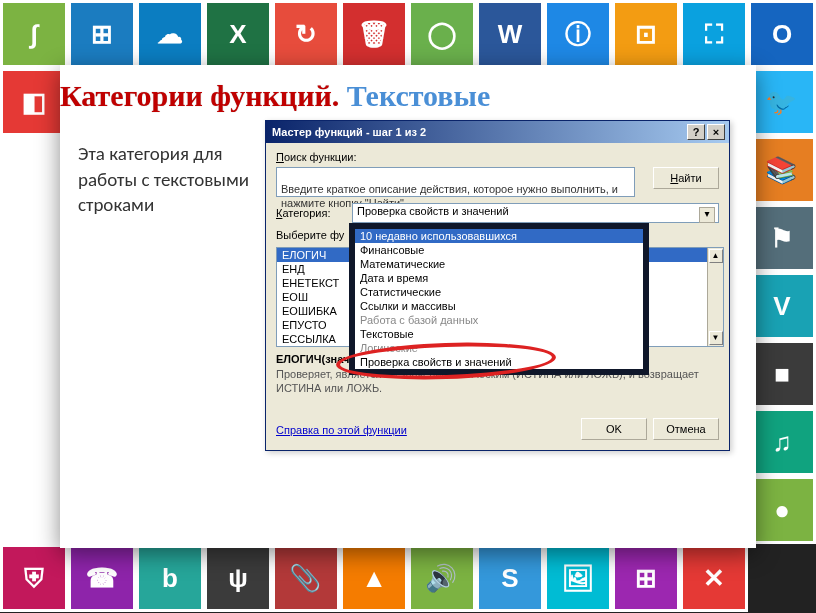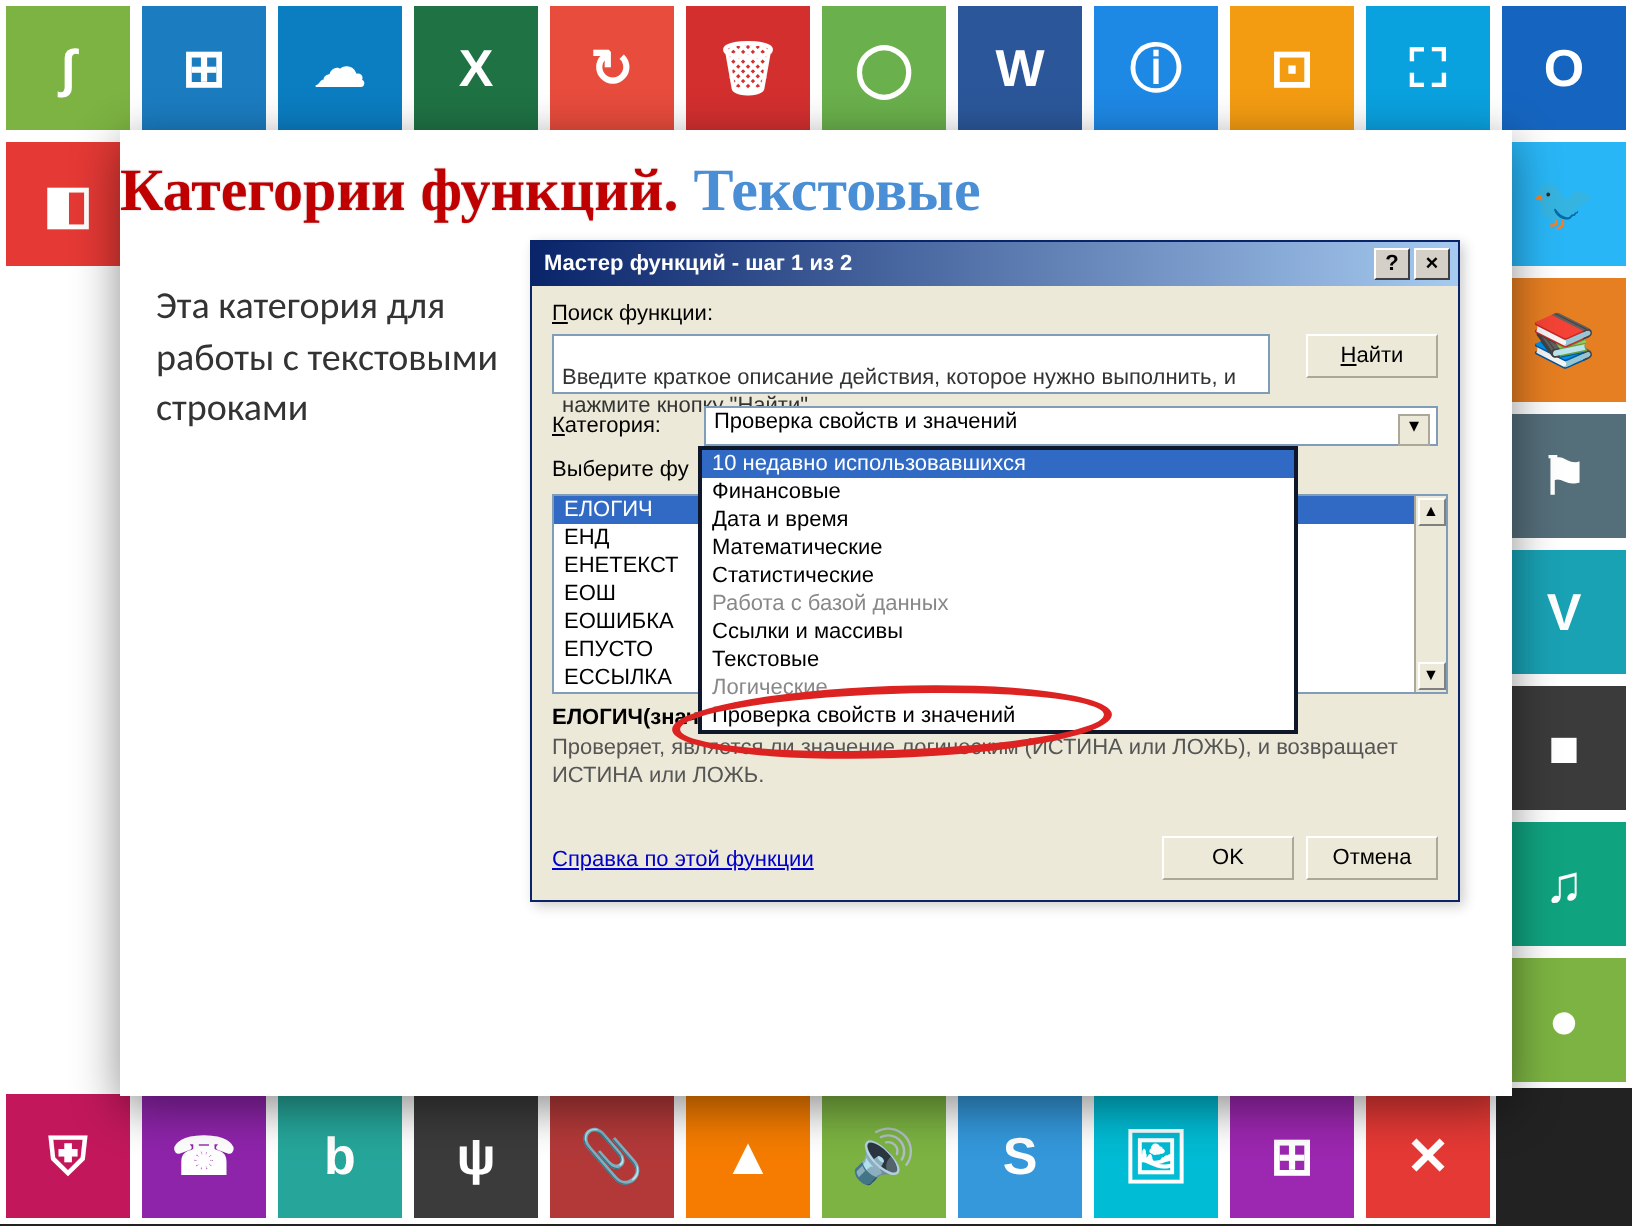--- a/index.html
+++ b/index.html
@@ -109,21 +109,21 @@
     font-size:10px; color:#000;
     width:14px; text-align:center;
     background:#ece9d8; border:1px solid #aca899;
     height:14px; line-height:12px;
   }
 
   .dropdown {
     position:absolute;
     left:83px; top:80px;
     width:300px;
-    background:#fff; border:2px solid #0f172a;
+    background:#fff; border:6px solid #0f172a;
     z-index:30;
     font-size:11px;
   }
   .dropdown .dd-item {
     padding:1px 5px; white-space:nowrap;
     position: relative;
   }
   .dropdown .dd-item.sel {
     background:#316ac5; color:#fff;
   }
@@ -300,25 +300,25 @@
       </div>
       <div class="row">
         <span class="label" style="width:70px"><span class="underline">К</span>атегория:</span>
         <div class="select">Проверка свойств и значений</div>
       </div>
 
       
       <div class="dropdown" id="dd">
           <div class="dd-item sel">10 недавно использовавшихся</div>
           <div class="dd-item">Финансовые</div>
+          <div class="dd-item">Математические</div>
           <div class="dd-item">Дата и время</div>
-          <div class="dd-item">Математические</div>
           <div class="dd-item">Статистические</div>
+          <div class="dd-item">Ссылки и массивы</div>
           <div class="dd-item" style="color: rgb(136, 136, 136);">Работа с базой данных</div>
-          <div class="dd-item">Ссылки и массивы</div>
           <div class="dd-item">Текстовые</div>
           <div class="dd-item" style="color: rgb(136, 136, 136);">Логические</div>
           <div class="dd-item">Проверка свойств и значений</div>
         </div>
 
       <div class="row" style="margin-top:2px;">
         <span class="label">Выберите фу</span>
       </div>
 
       <div class="func-list" id="fn-list">

